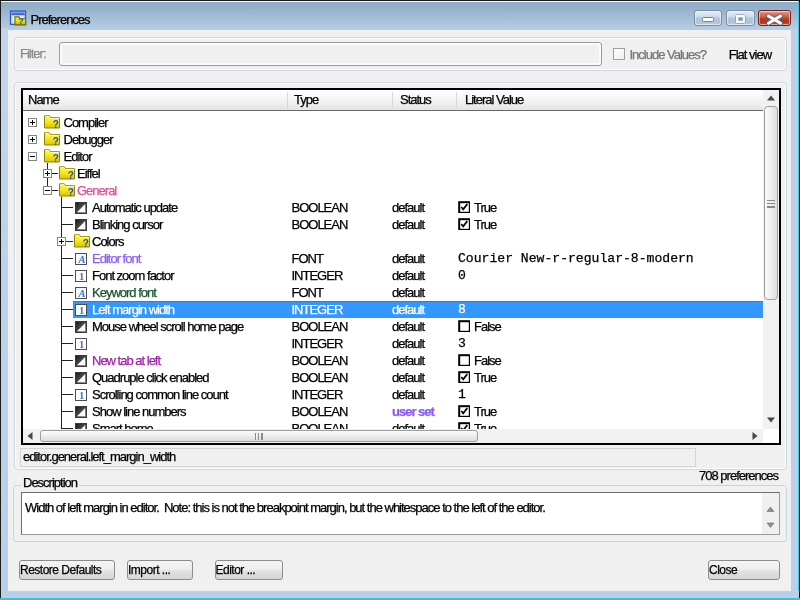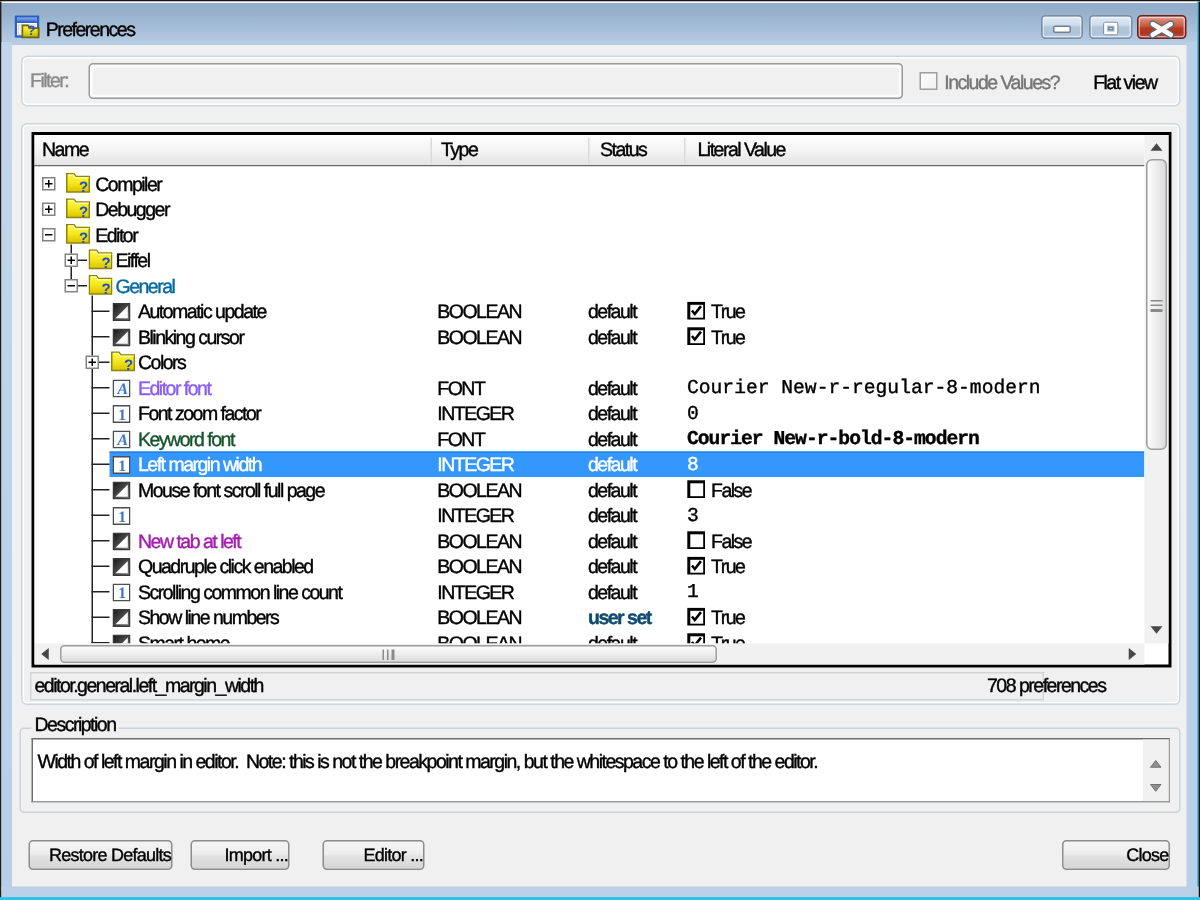--- a/index.html
+++ b/index.html
@@ -5,21 +5,21 @@
  font-family:"Liberation Sans",sans-serif;font-size:13px;letter-spacing:-1px;color:#000;-webkit-text-stroke:0.25px currentColor}
 .abs{position:absolute}
 .mono{font-family:"Liberation Mono",monospace;font-size:13.1px;letter-spacing:0px}
 .bold{font-weight:bold}
 .mono.bold{letter-spacing:-0.65px}
 .row{position:absolute;height:17px;line-height:17px;white-space:nowrap}
 .vline{position:absolute;width:1px;background:#222}
 .hline{position:absolute;height:1px;background:#222}
 .btn{position:absolute;height:20px;border:1px solid #8c8c8c;border-radius:3px;box-sizing:border-box;
  background:linear-gradient(180deg,#f4f4f4 0%,#eeeeee 45%,#e2e2e2 55%,#d5d5d5 100%);
- text-align:right;line-height:18px;font-size:12px;letter-spacing:-0.5px}
+ text-align:left;line-height:18px;font-size:12px;letter-spacing:-0.5px}
 </style></head><body>
 
 <div class="abs" style="left:0;top:0;width:800px;height:1px;background:#161616"></div>
 <div class="abs" style="left:0;top:1px;width:800px;height:1px;background:#fbfbfc"></div>
 <div class="abs" style="left:1px;top:2px;width:798px;height:28px;background:linear-gradient(180deg,#90acc9 0%,#97b1cc 25%,#a7bed8 60%,#b4cae2 90%,#b7cde4 100%)"></div>
 <div class="abs" style="left:0;top:1px;width:1px;height:599px;background:#1c1c1c"></div>
 <div class="abs" style="left:1px;top:28px;width:7px;height:566px;background:linear-gradient(180deg,#c3d5ea 0%,#bed3ea 40%,#b9cfe9 100%)"></div>
 <div class="abs" style="left:791px;top:28px;width:7px;height:566px;background:#bad0e9"></div>
 <div class="abs" style="left:798px;top:1px;width:1px;height:599px;background:#35c6e8"></div>
 <div class="abs" style="left:799px;top:1px;width:1px;height:597px;background:#101010"></div>
@@ -115,21 +115,21 @@
 </svg>
 <div class="row" style="left:54.0px;top:54.0px;color:#000">Eiffel</div>
 <div class="hline" style="left:28.5px;top:79.0px;width:6px"></div>
 <div class="abs" style="left:19.5px;top:75.0px;width:9px;height:9px;box-sizing:border-box;border:1px solid #848484;background:#fff"></div>
     <div class="abs" style="left:21.5px;top:79.0px;width:5px;height:1px;background:#000"></div>
 <svg class="abs" style="left:35.5px;top:71.5px" width="16" height="14" viewBox="0 0 16 14">
 <path d="M0.5,0.8 h4.8 l1.4,1.9 h8.8 v10.3 h-15 z" fill="url(#fgrad)" stroke="#8f8407" stroke-width="1"></path>
 <path d="M1.4,1.6 h3.4 l1.4,1.9 h9" fill="none" stroke="#fdfb9e" stroke-width="1"></path>
 <text x="11.3" y="12.9" font-family="Liberation Sans" font-size="10" font-weight="bold" fill="#1a4fd0" text-anchor="middle">?</text>
 </svg>
-<div class="row" style="left:54.0px;top:71.0px;color:#0369a1">General</div>
+<div class="row" style="left:54.0px;top:71.0px;color:#ec4899">General</div>
 <div class="hline" style="left:38.0px;top:96.0px;width:11.5px"></div>
 <svg class="abs" style="left:52.0px;top:90.5px" width="12" height="12" viewBox="0 0 12 12">
 <rect x="0.5" y="0.5" width="11" height="11" fill="url(#bgrad)" stroke="#3a3a3a" stroke-width="1"></rect>
 <path d="M2,10.2 L10.2,10.2 L10.2,2 z" fill="#fbfbfb"></path>
 </svg>
 <div class="row" style="left:69.0px;top:88.0px;color:#000">Automatic update</div>
 <div class="row" style="left:268.5px;top:88.0px;color:#000">BOOLEAN</div>
 <div class="row" style="left:369.0px;top:88.0px;color:#000">default</div>
 <svg class="abs" style="left:434.5px;top:90.0px" width="12" height="12" viewBox="0 0 12 12">
 <rect x="1.2" y="1.2" width="10.6" height="10.6" fill="#ffffff" stroke="#000" stroke-width="2"></rect>
@@ -178,37 +178,36 @@
 <div class="row" style="left:369.0px;top:156.0px;color:#000">default</div>
 <div class="row mono" style="left:435.0px;top:156.0px;color:#000">0</div>
 <div class="hline" style="left:38.0px;top:181.0px;width:11.5px"></div>
 <svg class="abs" style="left:52.0px;top:175.5px" width="12" height="12" viewBox="0 0 12 12">
 <rect x="0.5" y="0.5" width="11" height="11" fill="#f4f8ff" stroke="#4d4d4d" stroke-width="1"></rect>
 <text x="6.4" y="9.6" font-family="Liberation Serif" font-size="10.5" font-style="italic" font-weight="bold" fill="#3f74cf" text-anchor="middle">A</text>
 </svg>
 <div class="row" style="left:69.0px;top:173.0px;color:#14532d">Keyword font</div>
 <div class="row" style="left:268.5px;top:173.0px;color:#000">FONT</div>
 <div class="row" style="left:369.0px;top:173.0px;color:#000">default</div>
-<div class="row mono bold" style="left:435.0px;top:173.0px;color:#000">Courier New-r-bold-8-modern</div>
 <div class="abs" style="left:50.0px;top:190.0px;width:690.0px;height:17px;background:#3397fd;border-top:1px solid #2380e8;box-sizing:border-box"></div>
 <div class="hline" style="left:38.0px;top:198.0px;width:11.5px"></div>
 <svg class="abs" style="left:52.0px;top:192.5px" width="12" height="12" viewBox="0 0 12 12">
 <rect x="0.5" y="0.5" width="11" height="11" fill="#ffffff" stroke="#4d4d4d" stroke-width="1"></rect>
 <text x="6" y="9.8" font-family="Liberation Serif" font-size="10.5" font-weight="bold" fill="#3f74cf" text-anchor="middle">1</text>
 </svg>
 <div class="row" style="left:69.0px;top:190.0px;color:#fff">Left margin width</div>
 <div class="row" style="left:268.5px;top:190.0px;color:#fff">INTEGER</div>
 <div class="row" style="left:369.0px;top:190.0px;color:#fff">default</div>
 <div class="row mono" style="left:435.0px;top:190.0px;color:#fff">8</div>
 <div class="hline" style="left:38.0px;top:215.0px;width:11.5px"></div>
 <svg class="abs" style="left:52.0px;top:209.5px" width="12" height="12" viewBox="0 0 12 12">
 <rect x="0.5" y="0.5" width="11" height="11" fill="url(#bgrad)" stroke="#3a3a3a" stroke-width="1"></rect>
 <path d="M2,10.2 L10.2,10.2 L10.2,2 z" fill="#fbfbfb"></path>
 </svg>
-<div class="row" style="left:69.0px;top:207.0px;color:#000">Mouse font scroll full page</div>
+<div class="row" style="left:69.0px;top:207.0px;color:#000">Mouse wheel scroll home page</div>
 <div class="row" style="left:268.5px;top:207.0px;color:#000">BOOLEAN</div>
 <div class="row" style="left:369.0px;top:207.0px;color:#000">default</div>
 <svg class="abs" style="left:434.5px;top:209.0px" width="12" height="12" viewBox="0 0 12 12">
 <rect x="1.2" y="1.2" width="10.6" height="10.6" fill="#ffffff" stroke="#000" stroke-width="2"></rect>
 </svg>
 <div class="row" style="left:451.0px;top:207.0px;color:#000">False</div>
 <div class="hline" style="left:38.0px;top:232.0px;width:11.5px"></div>
 <svg class="abs" style="left:52.0px;top:226.5px" width="12" height="12" viewBox="0 0 12 12">
 <rect x="0.5" y="0.5" width="11" height="11" fill="#ffffff" stroke="#4d4d4d" stroke-width="1"></rect>
 <text x="6" y="9.8" font-family="Liberation Serif" font-size="10.5" font-weight="bold" fill="#3f74cf" text-anchor="middle">1</text>
@@ -250,21 +249,21 @@
 <div class="row" style="left:268.5px;top:275.0px;color:#000">INTEGER</div>
 <div class="row" style="left:369.0px;top:275.0px;color:#000">default</div>
 <div class="row mono" style="left:435.0px;top:275.0px;color:#000">1</div>
 <div class="hline" style="left:38.0px;top:300.0px;width:11.5px"></div>
 <svg class="abs" style="left:52.0px;top:294.5px" width="12" height="12" viewBox="0 0 12 12">
 <rect x="0.5" y="0.5" width="11" height="11" fill="url(#bgrad)" stroke="#3a3a3a" stroke-width="1"></rect>
 <path d="M2,10.2 L10.2,10.2 L10.2,2 z" fill="#fbfbfb"></path>
 </svg>
 <div class="row" style="left:69.0px;top:292.0px;color:#000">Show line numbers</div>
 <div class="row" style="left:268.5px;top:292.0px;color:#000">BOOLEAN</div>
-<div class="row bold" style="left:369.0px;top:292.0px;color:#0c4a6e">user set</div>
+<div class="row bold" style="left:369.0px;top:292.0px;color:#8b5cf6">user set</div>
 <svg class="abs" style="left:434.5px;top:294.0px" width="12" height="12" viewBox="0 0 12 12">
 <rect x="1.2" y="1.2" width="10.6" height="10.6" fill="#ffffff" stroke="#000" stroke-width="2"></rect>
 <path d="M3.3,6 L5.2,8.3 L9.3,3.1" fill="none" stroke="#000" stroke-width="1.7"></path>
     </svg>
 <div class="row" style="left:451.0px;top:292.0px;color:#000">True</div>
 <div class="hline" style="left:38.0px;top:317.0px;width:11.5px"></div>
 <svg class="abs" style="left:52.0px;top:311.5px" width="12" height="12" viewBox="0 0 12 12">
 <rect x="0.5" y="0.5" width="11" height="11" fill="url(#bgrad)" stroke="#3a3a3a" stroke-width="1"></rect>
 <path d="M2,10.2 L10.2,10.2 L10.2,2 z" fill="#fbfbfb"></path>
 </svg>
@@ -307,21 +306,21 @@
   </svg>
 <div class="abs" style="left:40px;top:430px;width:438px;height:12px;box-sizing:border-box;border:1px solid #9d9d9d;border-radius:3px;background:linear-gradient(180deg,#fbfbfb 0%,#efefef 45%,#dcdcdc 100%)"></div>
 <div class="abs" style="left:254.5px;top:432.5px;width:1.6px;height:7px;background:#8a8a8a"></div>
 <div class="abs" style="left:257.9px;top:432.5px;width:1.6px;height:7px;background:#8a8a8a"></div>
 <div class="abs" style="left:261.3px;top:432.5px;width:1.6px;height:7px;background:#8a8a8a"></div>
 <svg class="abs" style="left:748px;top:429px" width="14" height="14" viewBox="0 0 14 14">
     <path d="M9.5,7 L4.5,3 L4.5,11 z" fill="#474747"></path>
   </svg>
 <div class="abs" style="left:20px;top:448px;width:676px;height:19px;box-sizing:border-box;border:1px solid #d4d4d4;background:#f0f0f0"></div>
 <div class="abs" style="left:23px;top:450px;height:13px;line-height:13px">editor.general.left_margin_width</div>
-<div class="abs" style="left:658px;top:450px;width:120px;height:13px;line-height:13px;text-align:left;white-space:nowrap">708 preferences</div>
+<div class="abs" style="left:658px;top:469px;width:120px;height:13px;line-height:13px;text-align:right;white-space:nowrap">708 preferences</div>
 <div class="abs" style="left:13px;top:485px;width:774px;height:57px;box-sizing:border-box;border:1px solid #c9d3de;border-radius:3px"></div>
 <div class="abs" style="left:21px;top:475px;background:#f0f0f0;padding:0 2px">Description</div>
 <div class="abs" style="left:21px;top:492px;width:759px;height:43px;box-sizing:border-box;border:1px solid #6e6e6e;border-bottom-color:#9a9a9a;border-right-color:#9a9a9a;background:#fff"></div>
 <div class="abs" style="left:25px;top:500px;width:730px">Width of left margin in editor.&nbsp; Note: this is not the breakpoint margin, but the whitespace to the left of the editor.</div>
 <div class="abs" style="left:762px;top:493px;width:17px;height:41px;background:#f0f0f0"></div>
 <svg class="abs" style="left:762px;top:500px" width="17" height="16" viewBox="0 0 17 16">
     <path d="M8.5,7 L12,11.5 L5,11.5 z" fill="#909090" stroke="#6a6a6a" stroke-width="0.6"></path>
   </svg>
 <svg class="abs" style="left:762px;top:518px" width="17" height="16" viewBox="0 0 17 16">
     <path d="M8.5,9.5 L12,5 L5,5 z" fill="#909090" stroke="#6a6a6a" stroke-width="0.6"></path>

